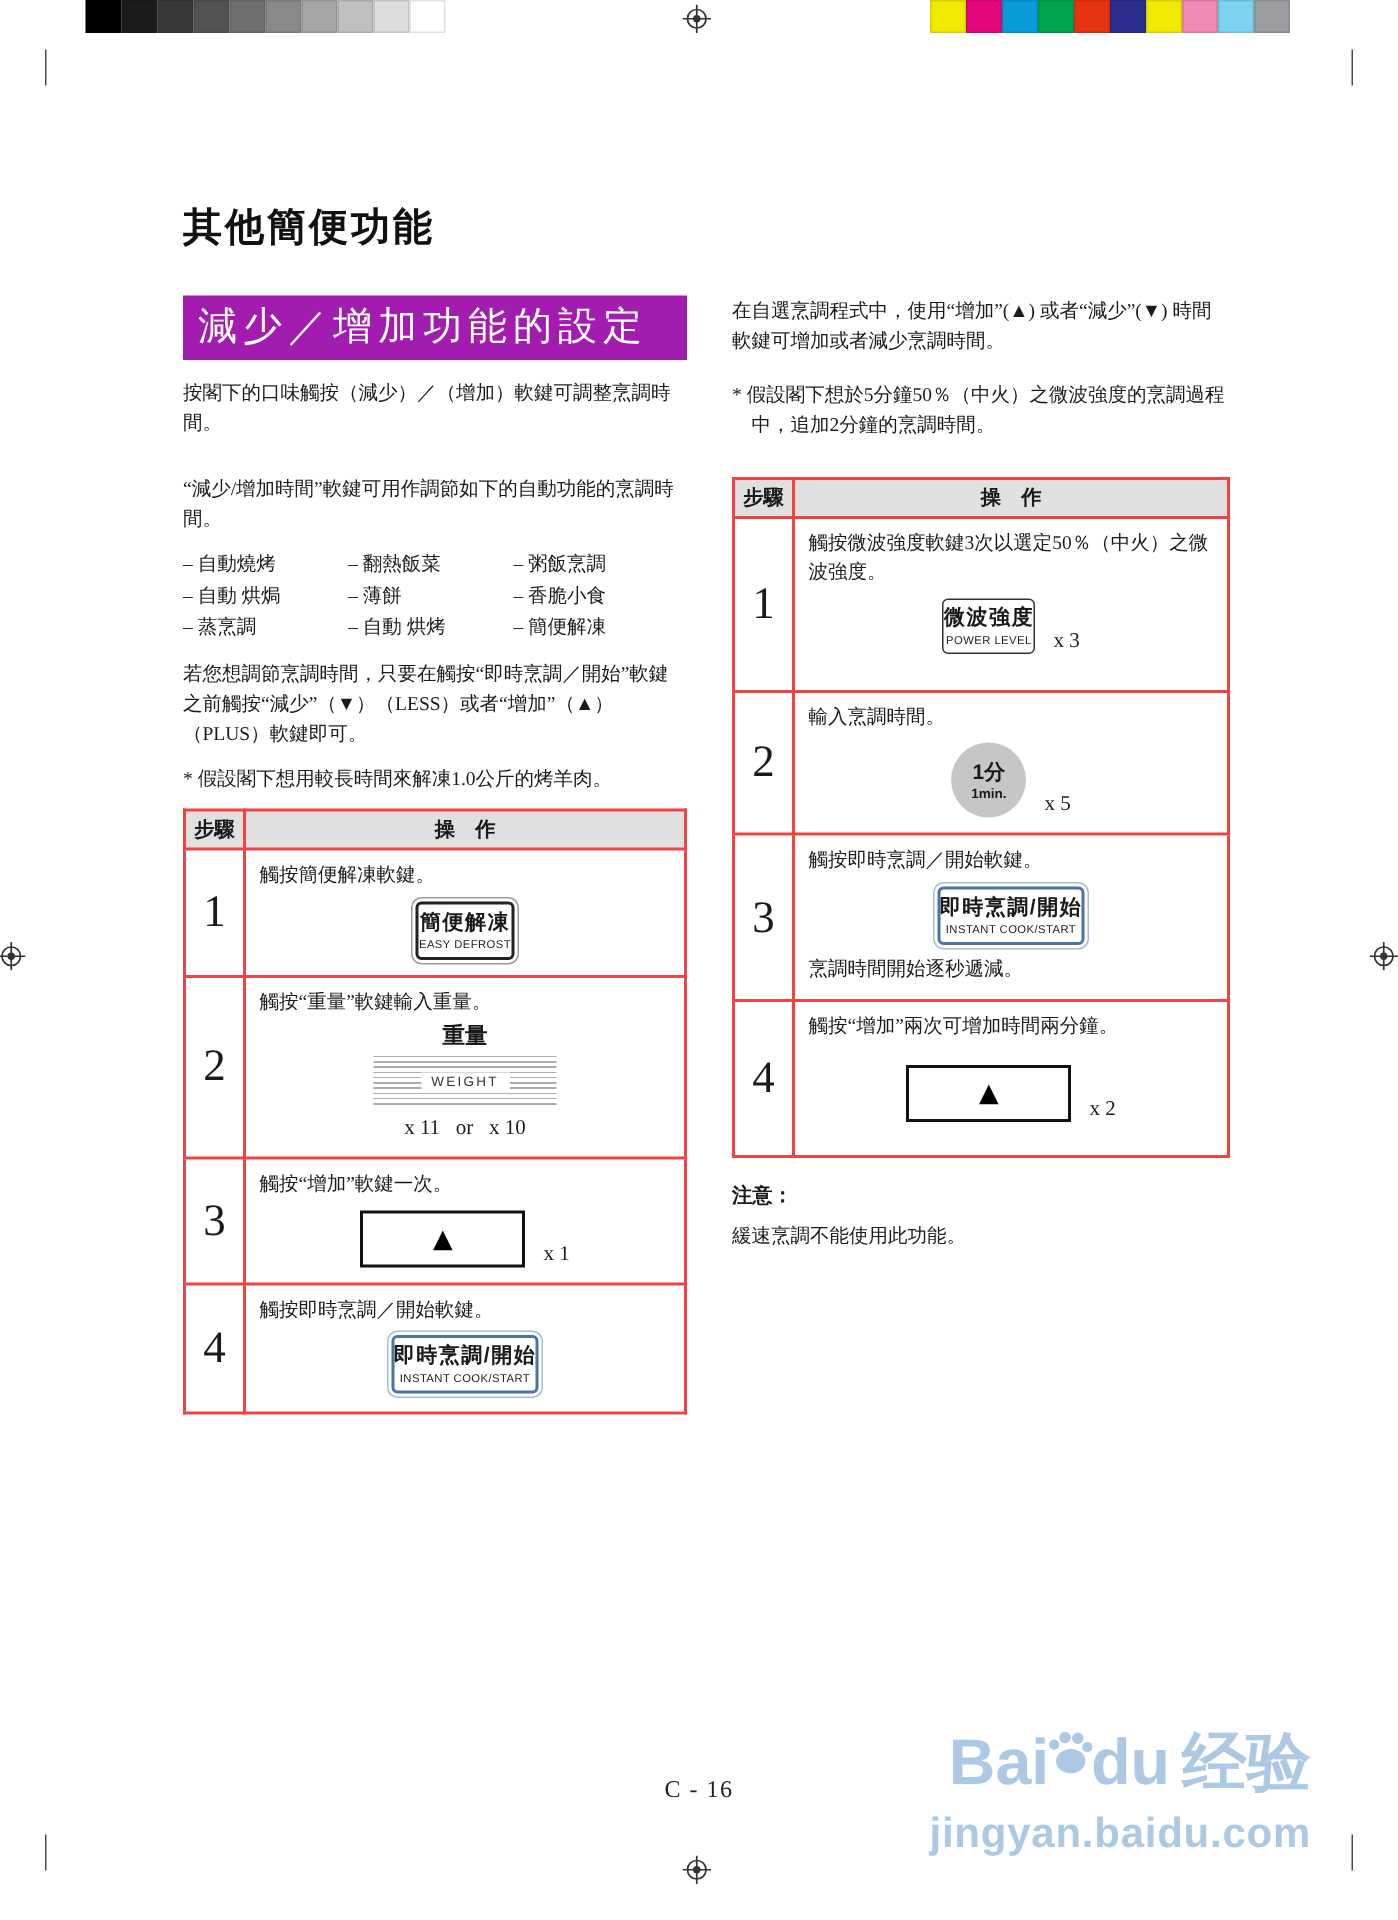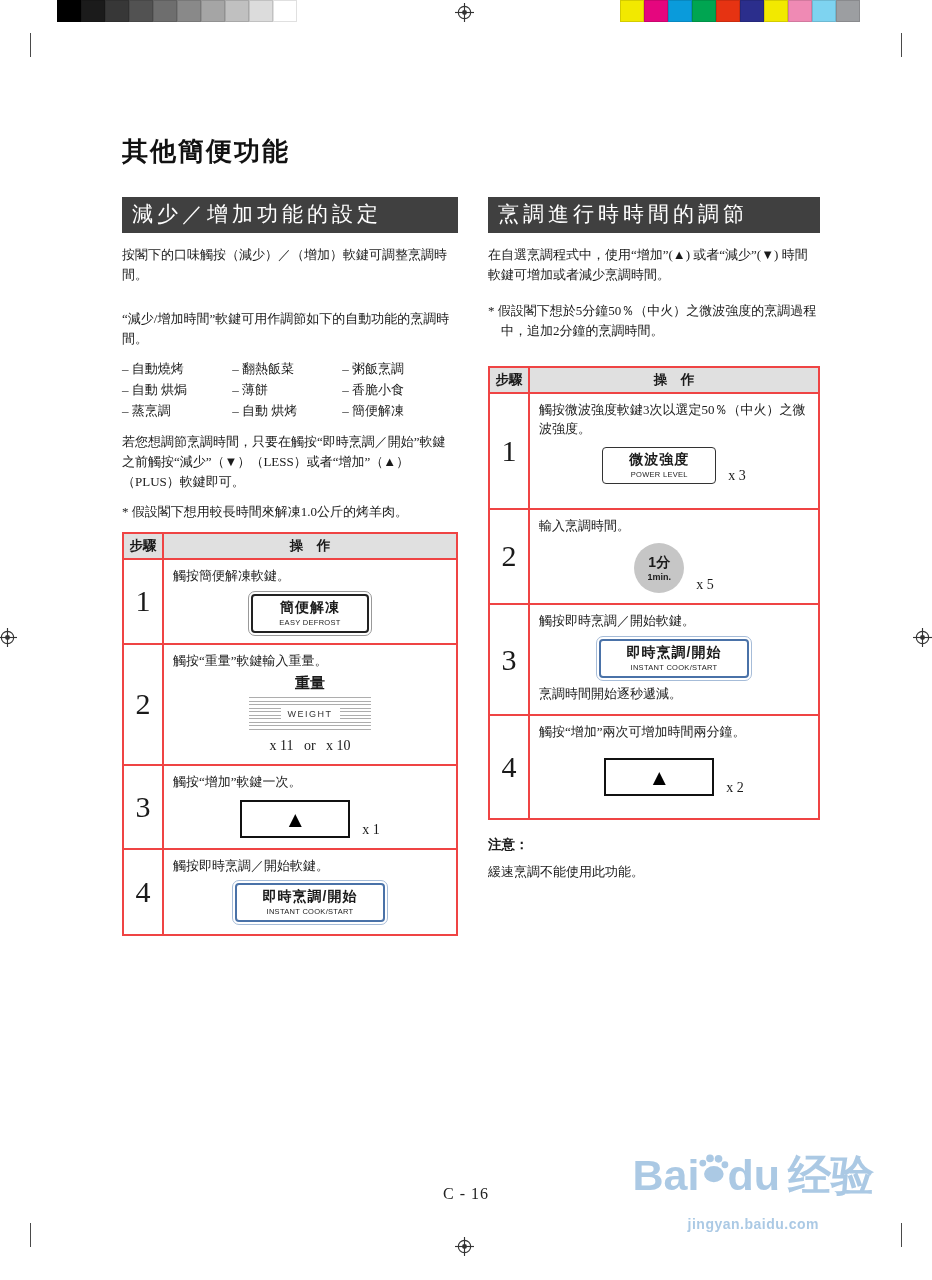--- a/index.html
+++ b/index.html
@@ -29,22 +29,22 @@
   .content { position:absolute; left:122px; top:134px; width:700px; }
   h1.title {
     font-family:"Liberation Sans", sans-serif; font-size:26px; font-weight:bold;
     letter-spacing:2px; color:#111; margin-bottom:28px;
   }
   .cols { display:flex; gap:30px; align-items:flex-start; }
   .col-left  { flex:0 0 336px; }
   .col-right { flex:0 0 332px; }
 
   .section-header {
-    background:#404040; color:#fff; font-family:"Liberation Sans", sans-serif;
-    font-size:21px; letter-spacing:4px; padding:3px 10px 5px; margin-bottom:12px;
+    background:#a21caf; color:#fff; font-family:"Liberation Sans", sans-serif;
+    font-size:26px; letter-spacing:4px; padding:3px 10px 5px; margin-bottom:12px;
   }
   .col p { font-size:13px; line-height:1.55; margin-bottom:10px; }
   .col p.gap-lg { margin-bottom:24px; }
   .col p.gap-md { margin-bottom:16px; }
   .star { padding-left:13px; text-indent:-13px; }
 
   .func-list {
     display:grid; grid-template-columns:1fr 1fr 1.05fr; row-gap:3px;
     font-size:13px; margin:2px 0 12px;
   }
@@ -61,21 +61,21 @@
     text-align:center; vertical-align:middle; font-size:30px;
     font-family:"Liberation Serif", serif;
   }
   td.op { padding:6px 9px 10px; vertical-align:top; }
   .desc { font-size:13px; line-height:1.5; margin-bottom:3px; }
   .kwrap { display:flex; justify-content:center; align-items:flex-end; gap:12px; margin-top:8px; }
 
   
   .softkey {
     display:inline-block; text-align:center; background:#fff;
-    border:2px solid #222; border-radius:4px; padding:3px 26px 4px;
+    border:2px solid #222; border-radius:4px; padding:3px 0 4px;
     outline:1px solid #999; outline-offset:2px;
   }
   .softkey .k-main { font-family:"Liberation Sans", sans-serif; font-weight:bold; font-size:14px; letter-spacing:1px; }
   .softkey .k-sub  { font-family:"Liberation Sans", sans-serif; font-size:7.5px; letter-spacing:.3px; margin-top:1px; }
   .softkey.blue  { border-color:#4a72a8; outline-color:#a6bcd8; }
   .softkey.plain { border-width:1.5px; border-color:#333; outline:none; }
 
   .wlabel { text-align:center; font-family:Liberation Mono, monospace; font-weight:bold; font-size:15px; margin-top:4px; }
   .weight-stripes {
     width:122px; height:34px; position:relative;
@@ -115,21 +115,21 @@
     position:absolute; left:0; width:100%; top:1185px; text-align:center;
     font-size:16px; letter-spacing:1px; color:#222;
   }
   .watermark {
     position:absolute; right:58px; top:1152px; text-align:center;
     color:#9dc0e0; opacity:.85; font-family:"Liberation Sans", sans-serif; font-weight:bold;
   }
   .wm-line1 { font-size:43px; display:flex; align-items:center; justify-content:flex-end; line-height:1.1; }
   .wm-line1 .paw { width:34px; height:34px; margin:0 -3px 14px -3px; fill:#9dc0e0; }
   .wm-cn { margin-left:8px; }
-  .wm-site { font-size:14px; margin-top:16px; letter-spacing:.5px; }
+  .wm-site { font-size:28px; margin-top:6px; letter-spacing:.5px; }
 </style>
 </head>
 <body>
 
 <div class="page">
 
   <div class="strip gray-strip" id="gray-strip">
       <div class="cal-sq" style="background: rgb(0, 0, 0);"></div>
       <div class="cal-sq" style="background: rgb(27, 27, 27);"></div>
       <div class="cal-sq" style="background: rgb(55, 55, 55);"></div>
@@ -274,21 +274,20 @@
                     <div class="k-sub">INSTANT COOK/START</div>
                   </div>
                 </div>
               </td>
             </tr>
           </tbody>
         </table>
       </div>
 
       <div class="col col-right">
-        <div class="section-header">烹調進行時時間的調節</div>
         <p class="gap-md">在自選烹調程式中，使用“增加”(▲) 或者“減少”(▼) 時間軟鍵可增加或者減少烹調時間。</p>
         <p class="star gap-lg">* 假設閣下想於5分鐘50％（中火）之微波強度的烹調過程中，追加2分鐘的烹調時間。</p>
 
         <table class="steps">
           <colgroup>
               <col class="c-step">
               <col>
             </colgroup>
           <thead>
             <tr>

